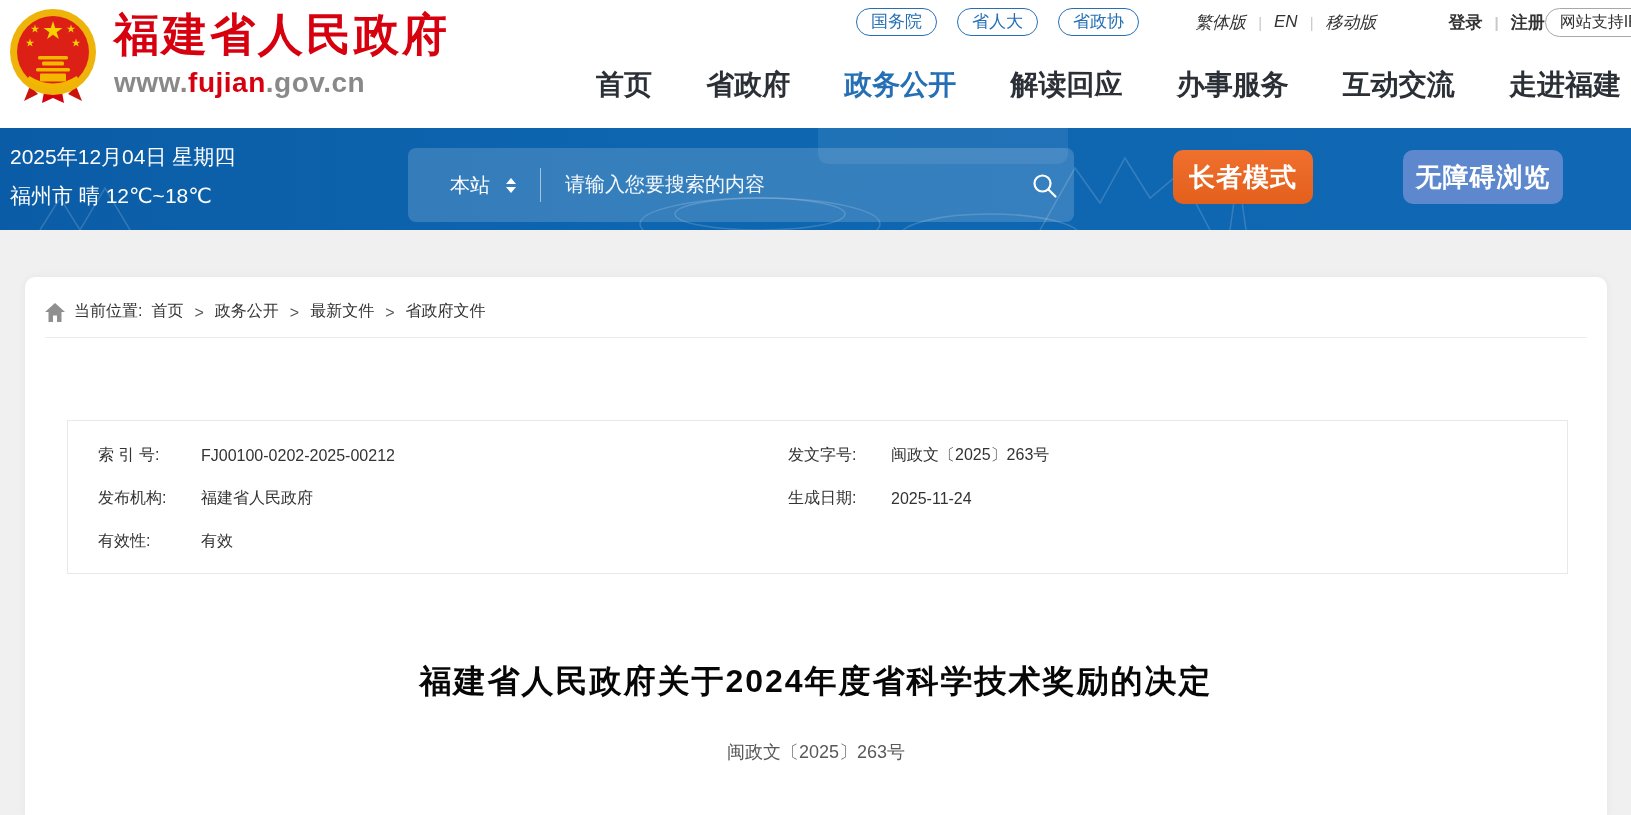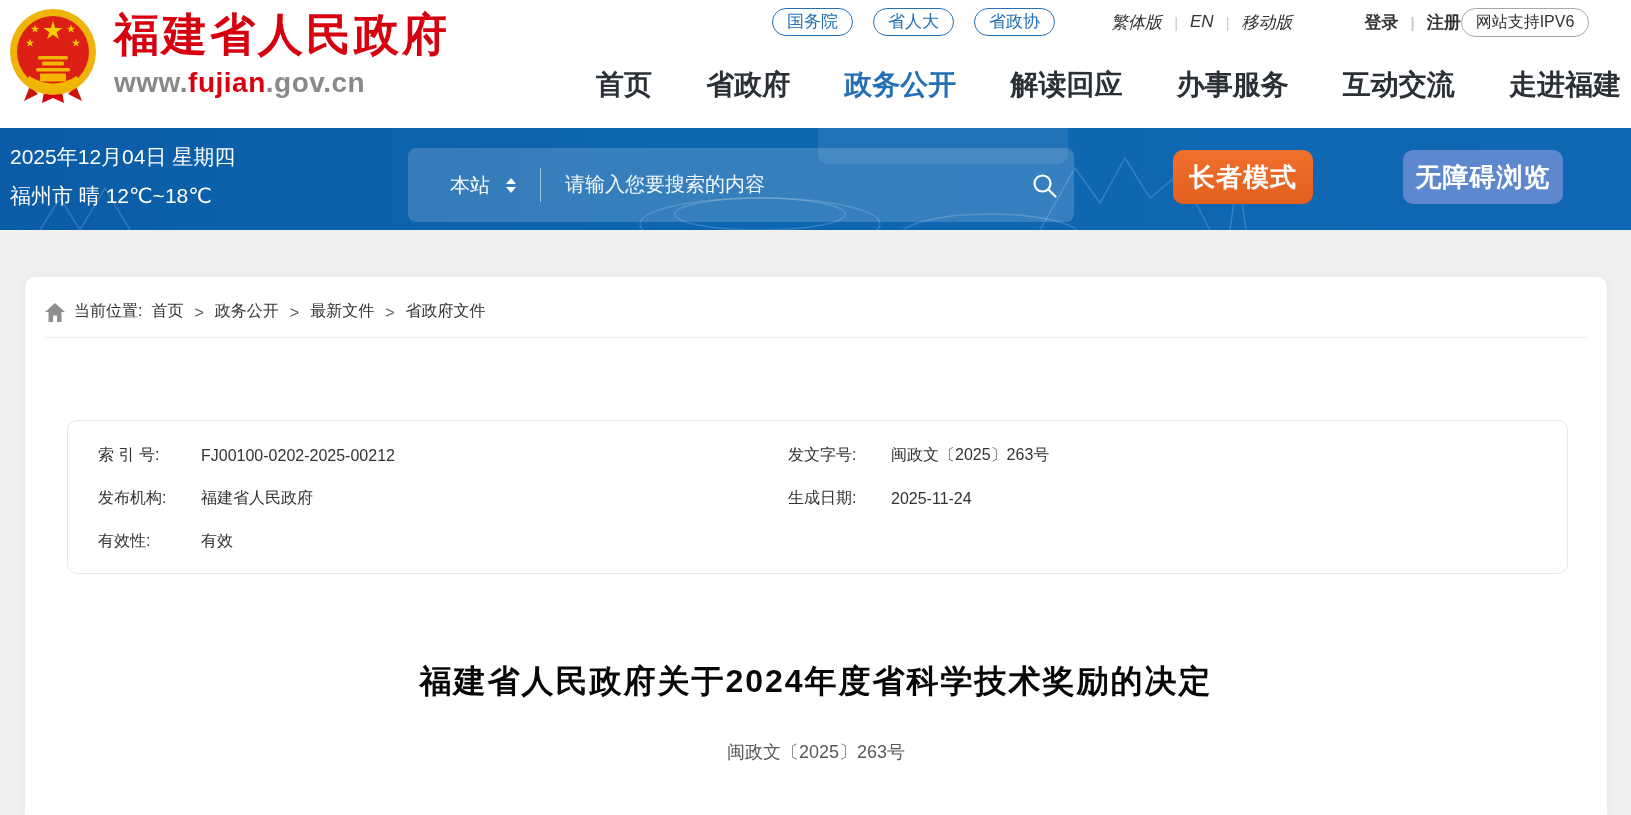--- a/index.html
+++ b/index.html
@@ -6,21 +6,21 @@
   html,body { width:1631px; height:815px; overflow:hidden; }
   body { font-family:"Liberation Sans","DejaVu Sans",sans-serif; background:#f0f0f0; color:#333; }
 
   
   .site-header { position:relative; height:128px; background:#fff; }
   .logo { position:absolute; left:8px; top:6px; display:flex; align-items:center; gap:16px; cursor:pointer; }
   .logo-text .site-name { font-size:45px; font-weight:900; color:var(--brand-red,#d7000f); letter-spacing:3px; line-height:1.08; font-family:"Liberation Serif","DejaVu Serif",serif; }
   .logo-text .site-url { font-size:28px; font-weight:bold; color:#898989; letter-spacing:.5px; margin-top:8px; }
   .logo-text .site-url .red { color:var(--brand-red,#d7000f); }
 
-  .header-top { position:absolute; left:772px; right:56px; top:7px; height:30px; display:flex; align-items:center; }
+  .header-top { position:absolute; left:856px; right:56px; top:7px; height:30px; display:flex; align-items:center; }
   .pill { border:1px solid var(--nav-blue,#2f6fb7); color:var(--nav-blue,#2f6fb7); border-radius:15px; padding:2px 14px; font-size:17px; line-height:22px; margin-right:20px; cursor:pointer; background:#fff; white-space:nowrap; }
   .txt-group { display:flex; align-items:center; gap:12px; font-size:17px; color:#333; white-space:nowrap; }
   .txt-group.lang { margin-left:36px;font-style:italic; }
   .txt-group.account { margin-left:72px;font-weight:bold; }
   .txt-group .sep { color:#c9c9c9; font-size:15px; }
   .txt-group .lnk { cursor:pointer; }
   .ipv6 { margin-left:auto; border:1px solid #a8a8a8; border-radius:15px; padding:3px 14px; font-size:16px; color:#333; cursor:pointer; white-space:nowrap; }
 
   .main-nav { position:absolute; left:596px; right:10px; top:66px; display:flex; justify-content:space-between; align-items:center; }
   .nav-item { font-size:28px; font-weight:bold; color:#2b2f36; cursor:pointer; white-space:nowrap; }
@@ -44,21 +44,21 @@
   .access-btn { left:1403px; width:160px; background:var(--access-blue,#5e88ce); }
 
   
   .content { position:relative; height:585px; background:#f0f0f0; }
   .panel { position:absolute; left:25px; top:47px; width:1582px; bottom:0; background:#fff; border-radius:10px 10px 0 0; box-shadow:0 0 10px rgba(0,0,0,.05); }
   .breadcrumb { display:flex; align-items:flex-end; gap:9px; padding:24px 0 0 20px; font-size:16px; color:#333; }
   .breadcrumb .bc-sep { color:#555; margin:0 2px; }
   .breadcrumb .bc-link { cursor:pointer; }
   .bc-divider { margin:15px 20px 0; border-top:1px solid #ececec; height:0; }
 
-  .meta-box { margin:82px 0 0 42px; width:1501px; height:154px; border:1px solid #e8e8e8; border-radius:10px; display:flex; padding-top:13px; }
+  .meta-box { margin:82px 0 0 42px; width:1501px; height:154px; border:1px solid #e8e8e8; border-radius:0; display:flex; padding-top:13px; }
   .meta-col.left { margin-left:30px; width:690px; }
   .meta-col.right { flex:1; }
   .meta-row { height:43px; display:flex; align-items:center; font-size:16px; color:#333; }
   .meta-label { width:103px; flex:0 0 103px; }
 
   .doc-title { margin-top:86px; text-align:center; font-size:32px; font-weight:bold; color:#070707; letter-spacing:2px; }
   .doc-number { margin-top:36px; text-align:center; font-size:18px; color:#595959; }
 </style>
 </head>
 <body>

